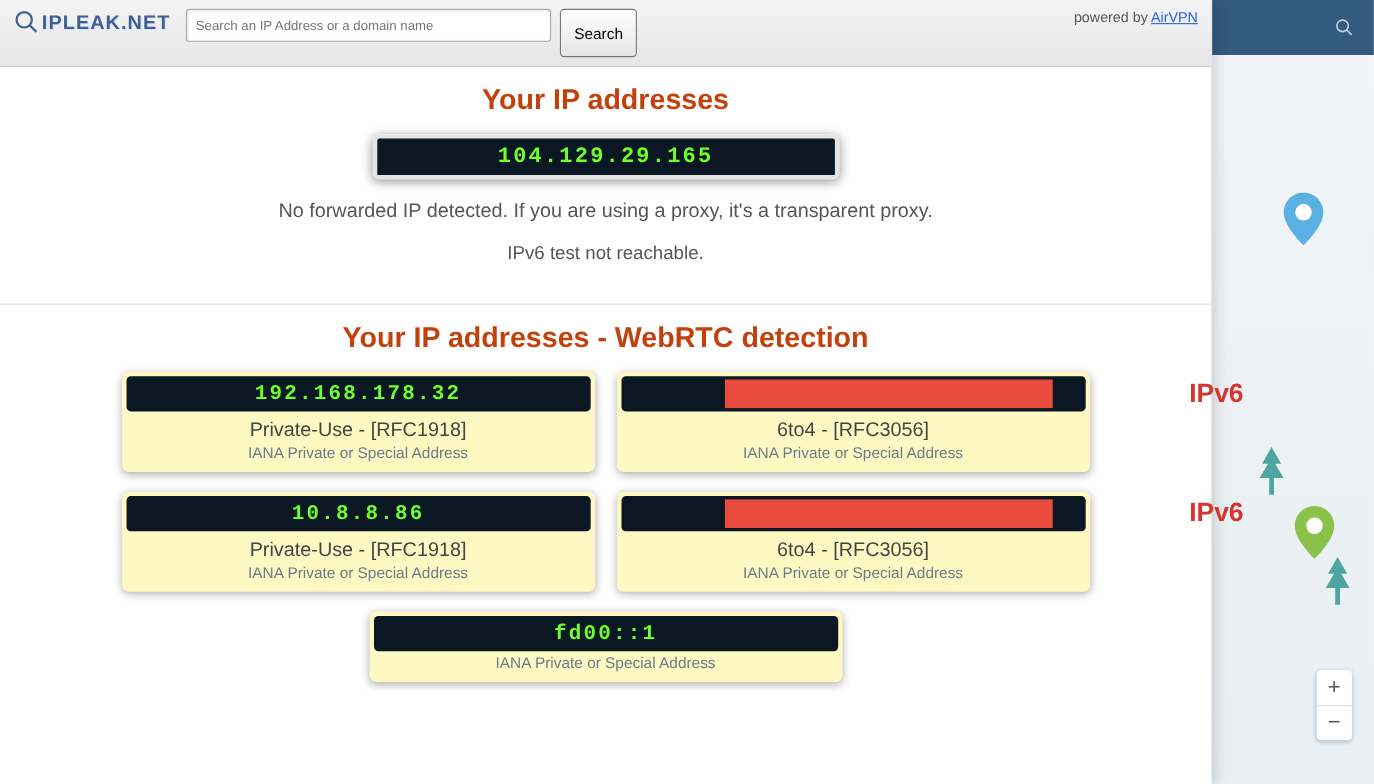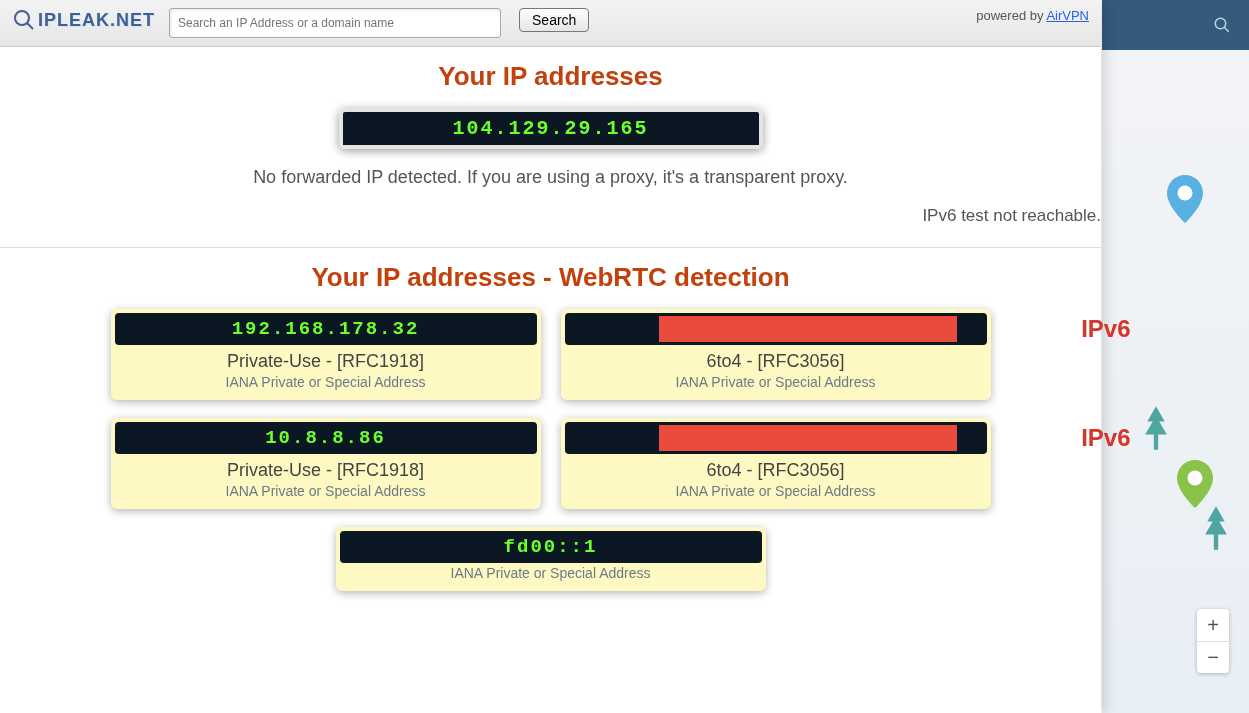--- a/index.html
+++ b/index.html
@@ -95,22 +95,22 @@
       width: 332px;
       height: 30px;
       font-size: 12px;
       padding: 4px 8px;
       border: 1px solid #aaa;
       border-radius: 3px;
       box-shadow: inset 1px 1px 3px rgba(0,0,0,0.1);
       color: #888;
     }
     .search-btn {
-      margin-left: 18px;
-      height: 24px;
+      margin-left: 8px;
+      height: 44px;
       padding: 2px 12px;
       font-size: 14px;
       border: 1px solid #777;
       border-radius: 4px;
       background: linear-gradient(#fefefe,#e6e6e6);
       cursor: pointer;
     }
     .powered {
       margin-left: auto;
       font-size: 13px;
@@ -183,21 +183,21 @@
     }
     .ip-loc-main { font-size: 18px; color: #444; }
     .ip-loc-sub { font-size: 13px; color: #888; margin-top:2px; }
 
     .note {
       text-align: center;
       font-size: 18px;
       color: #555;
       margin: 18px 0 10px;
     }
-    .note-small { font-size: 17px; margin-bottom: 21px; text-align: right; }
+    .note-small { font-size: 17px; margin-bottom: 36px; }
     .divider { border-top: 1px solid #ddd; margin-top: 10px; }
 
     .rtc-grid {
       width: 980px;
       margin: 0 auto;
       position: relative;
     }
     .rtc-row {
       display: flex;
       gap: 20px;

